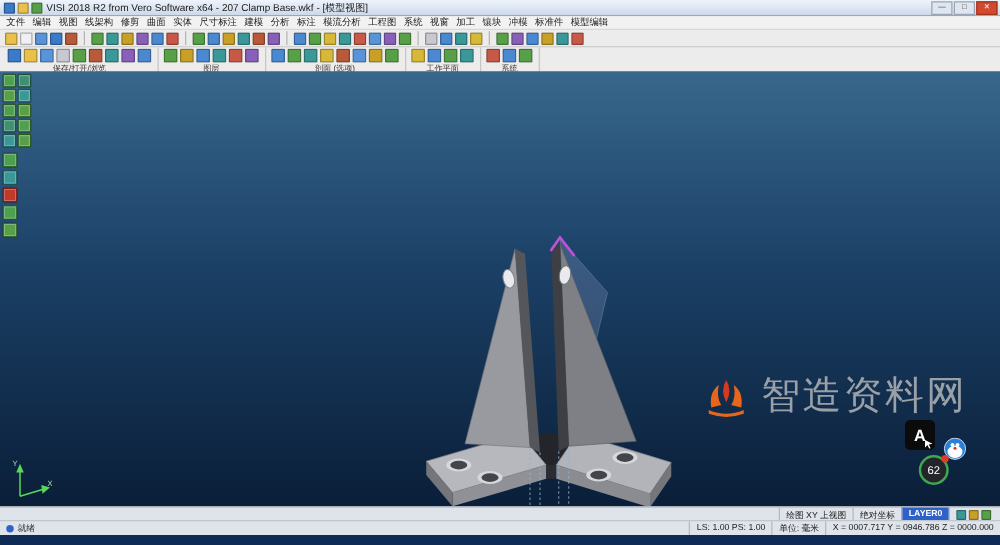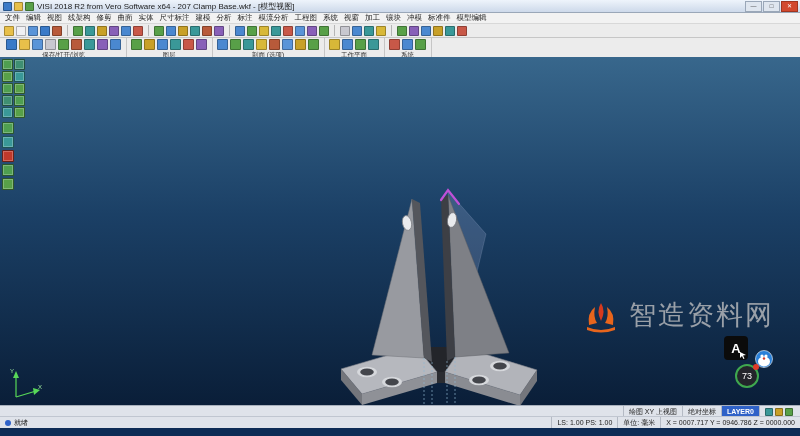--- a/index.html
+++ b/index.html
@@ -47,21 +47,21 @@
 
   .sidebar{position:absolute;left:2px;top:2px;}
   .sb-grid{display:grid;grid-template-columns:repeat(2,11px);gap:1px;}
   .sb-icon{width:11px;height:11px;border:1px solid rgba(0,0,0,.45);
     box-shadow:inset 0 0 0 1px rgba(255,255,255,.25);box-sizing:border-box;border-radius:1px;}
   .sb-col{margin-top:4px;display:flex;flex-direction:column;gap:2px;}
   .sb-icon2{width:12px;height:12px;border:1px solid rgba(0,0,0,.45);
     box-shadow:inset 0 0 0 1px rgba(255,255,255,.25);box-sizing:border-box;border-radius:1px;}
 
   .watermark{position:absolute;right:26px;top:238px;display:flex;align-items:center;gap:8px;}
-  .wm-text{font-size:27px;color:#9aa0a8;letter-spacing:2px;white-space:nowrap;}
+  .wm-text{font-size:31px;color:#9aa0a8;letter-spacing:2px;white-space:nowrap;}
 
   .ime-badge{position:absolute;left:724px;top:279px;width:24px;height:24px;
     background:#0b0b0b;border-radius:4px;color:#fff;font-size:13px;font-weight:bold;
     display:flex;align-items:center;justify-content:center;}
   .ime-badge svg{position:absolute;right:1px;bottom:1px;}
   .dora-badge{position:absolute;left:755px;top:293px;width:18px;height:18px;}
   .counter-badge{position:absolute;left:735px;top:307px;width:20px;height:20px;
     border-radius:50%;background:#23252b;border:2px solid #3fa84f;color:#fff;
     font-size:9px;display:flex;align-items:center;justify-content:center;}
   .counter-badge .dot{position:absolute;top:-2px;right:-2px;width:6px;height:6px;
@@ -331,21 +331,21 @@
       </svg>
     </div>
     <svg class="dora-badge" viewBox="0 0 18 18">
       <circle cx="9" cy="9" r="8.5" fill="#2a80d8" stroke="#fff" stroke-width="0.6"></circle>
       <ellipse cx="9" cy="11.5" rx="6" ry="5" fill="#fff"></ellipse>
       <circle cx="7" cy="6" r="1.6" fill="#fff"></circle>
       <circle cx="11" cy="6" r="1.6" fill="#fff"></circle>
       <circle cx="9" cy="8.5" r="1.2" fill="#d23a2a"></circle>
     </svg>
     <div class="counter-badge">
-      <span>73</span>
+      <span>62</span>
       <span class="dot"></span>
     </div>
   </div>
 
   <div class="statusA">
     <div class="spacer"></div>
     <div class="seg">绘图 XY 上视图</div>
     <div class="seg">绝对坐标</div>
     <div class="seg layer-seg">LAYER0</div>
     <div class="seg">

